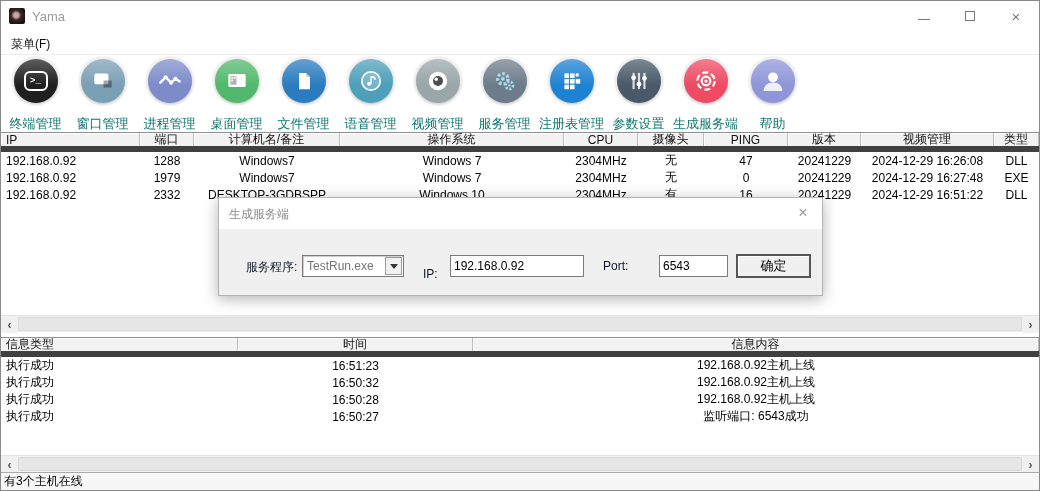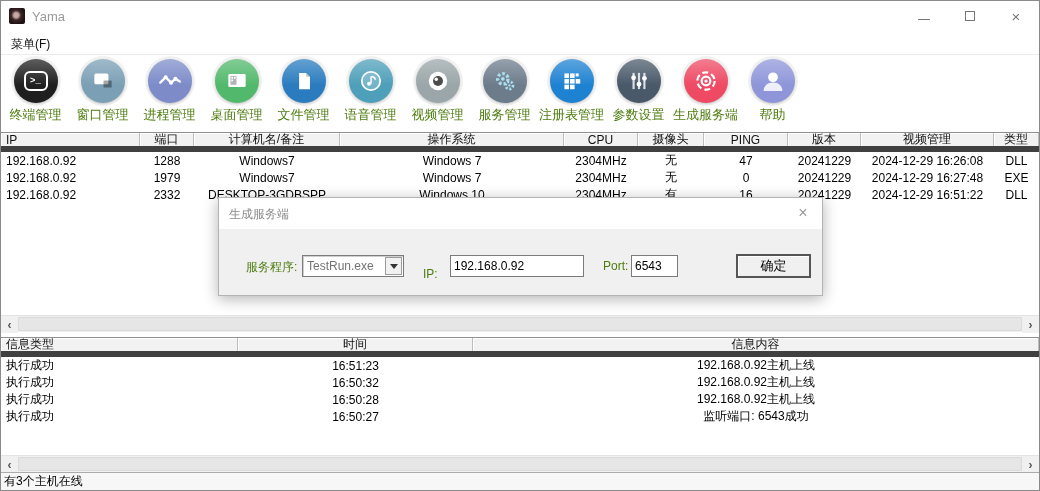--- a/index.html
+++ b/index.html
@@ -23,21 +23,21 @@
   .menubar { position:absolute; left:0; top:30px; width:100%; height:23px; background:#fff; }
   .menu-item { position:absolute; left:6px; top:4px; font-size:12px; color:#111; padding:1px 4px;text-align:center; }
 
   
   .toolbar { position:absolute; left:0; top:53px; width:100%; height:78px; background:#fff;
              border-top:1px solid #ececec; display:flex; align-items:flex-start; padding:4px 0 0 1px; }
   .tool-item { width:67px; display:flex; flex-direction:column; align-items:center; cursor:default; }
   .tool-circle { width:44px; height:44px; border-radius:50%; display:flex; align-items:center; justify-content:center;
                  background-image:linear-gradient(rgba(255,255,255,.28), rgba(255,255,255,0) 60%);
                  box-shadow:0 0 0 3px rgba(120,120,120,.10), 0 1px 2px rgba(0,0,0,.18); }
-  .tool-label { margin-top:3px; font-size:13px; color:#4d7c0f; white-space:nowrap; }
+  .tool-label { margin-top:12px; font-size:13px; color:#0f766e; white-space:nowrap; }
   .term-box { width:24px; height:20px; border:2px solid #fff; border-radius:6px; color:#fff;
               font-family:"Liberation Mono","DejaVu Sans Mono",monospace; font-size:9px; font-weight:bold;
               display:flex; align-items:center; justify-content:center; letter-spacing:0; }
 
   
   .hosts-panel { position:absolute; left:0; top:131px; width:100%; height:182px; background:#fff; }
   .grid-header { display:grid; height:20px; border-top:1px solid #8f8f8f; border-bottom:6px solid #404040; background:#f2f2f2; }
   .hcell { font-size:12px; color:#111; background:#f2f2f2; border-right:1px solid #bdbdbd;
            box-shadow:inset 1px 1px 0 #fff; display:flex; align-items:center; justify-content:center; overflow:hidden; }
   .hcell.left { justify-content:flex-start; padding-left:5px; }
@@ -66,32 +66,32 @@
   .status-text { font-size:12px; color:#000; padding-left:3px; }
 
   
   .dialog { position:absolute; left:217px; top:196px; width:605px; height:99px; background:#f0f0f0;
             border:1px solid #b4b4b4; box-shadow:0 3px 14px rgba(0,0,0,.30); }
   .dialog-titlebar { position:absolute; left:0; top:0; width:100%; height:31px; background:#fff; }
   .dialog-title { position:absolute; left:10px; top:8px; font-size:12px; color:#8a8a8a; }
   .dialog-close { position:absolute; right:8px; top:4px; width:22px; height:22px; display:flex; align-items:center;
                   justify-content:center; color:#9a9a9a; font-size:16px; }
   .dialog-body { position:absolute; left:0; top:31px; width:100%; bottom:0; }
-  .dlg-label { position:absolute; top:30px; font-size:12px; color:#4d7c0f; }
+  .dlg-label { position:absolute; top:30px; font-size:12px; color:#0f172a; }
   .combo { position:absolute; left:83px; top:26px; width:102px; height:22px; background:#fff;
            border:1px solid #7b7b7b; box-shadow:inset 1px 1px 0 #cfcfcf; }
   .combo-text { position:absolute; left:4px; top:3px; font-size:12px; color:#737373; }
   .combo-btn { position:absolute; right:1px; top:1px; width:17px; height:18px; background:#f1f1f1;
                border:1px solid #9c9c9c; display:flex; align-items:center; justify-content:center; }
   .combo-arrow { width:0; height:0; border-left:4px solid transparent; border-right:4px solid transparent;
                  border-top:5px solid #333; }
   .dlg-input { position:absolute; top:26px; height:22px; border:1px solid #7b7b7b; background:#fff;
                font-family:"Liberation Sans","DejaVu Sans",sans-serif; font-size:12px; color:#000; padding:2px 3px; }
   .ip-input { left:231px; width:134px; }
-  .port-input { left:412px; width:47px; padding-top:1px; }
+  .port-input { left:440px; width:69px; padding-top:1px; }
   .ok-btn { position:absolute; left:517px; top:25px; width:75px; height:24px; background:#f0f0f0;
             border:2px solid #555; font-family:"Liberation Sans","DejaVu Sans",sans-serif;
             font-size:13px; color:#000; display:flex; align-items:center; justify-content:center;
             box-shadow:inset 1px 1px 0 #fff; }
 </style>
 </head>
 <body>
 
 <div class="window">
 

